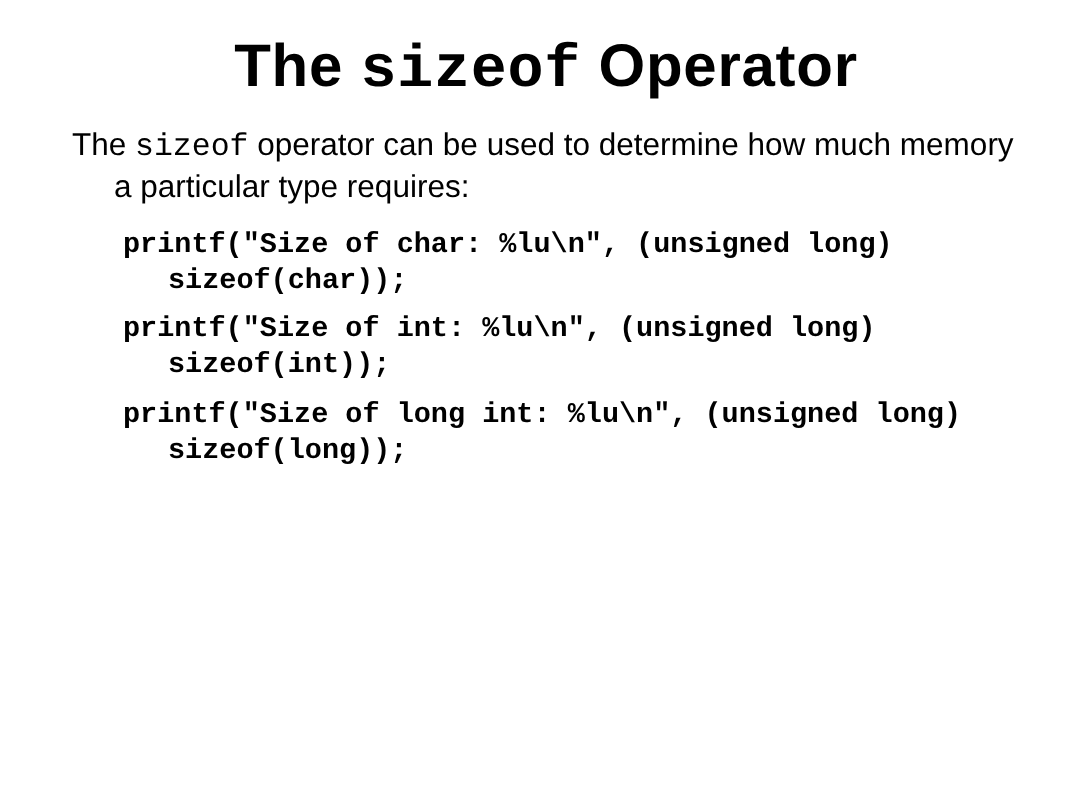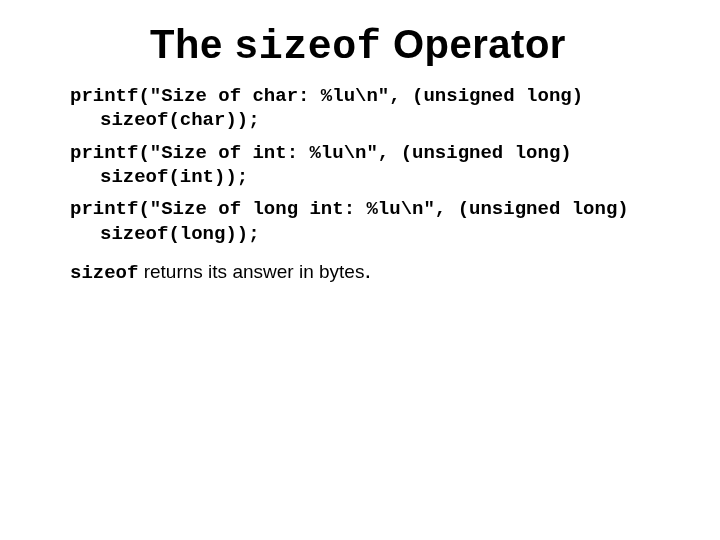--- a/index.html
+++ b/index.html
@@ -8,21 +8,21 @@
     width: 720px;
     height: 540px;
     background: #fff;
     font-family: Arial, Helvetica, sans-serif;
     color: #000;
   }
   .slide {
     box-sizing: border-box;
     width: 720px;
     height: 540px;
-    padding: 18px 40px 0 36px;
+    padding: 18px 40px 0 48px;
   }
   .title {
     text-align: center;
     font-size: 40px;
     font-weight: bold;
     margin: 4px 0 14px 0;
     letter-spacing: 0.5px;
   }
   .title .mono { font-family: "Courier New", Courier, monospace; font-weight: bold; }
   .intro {
@@ -62,25 +62,25 @@
 </style>
 </head>
 <body>
 
 <div class="slide">
 
   <div class="title">
     <span>The </span><span class="mono">sizeof</span><span> Operator</span>
   </div>
 
+  <p class="intro hang">
+    <span>The </span><span class="mono">sizeof</span><span> operator can be used to determine how much memory a particular type requires:</span>
+  </p>
 
   <div class="codeblock">
     <div class="codeline">printf("Size of char: %lu\n", (unsigned long) sizeof(char));</div>
     <div class="codeline">printf("Size of int: %lu\n", (unsigned long) sizeof(int));</div>
     <div class="codeline">printf("Size of long int: %lu\n", (unsigned long) sizeof(long));</div>
   </div>
 
-  <p class="noteline">
-    <span class="mono">sizeof</span><span> returns its answer in bytes</span><span style="font-size:24px;">.</span>
-  </p>
 
 
 </div>
 
 </body></html>

